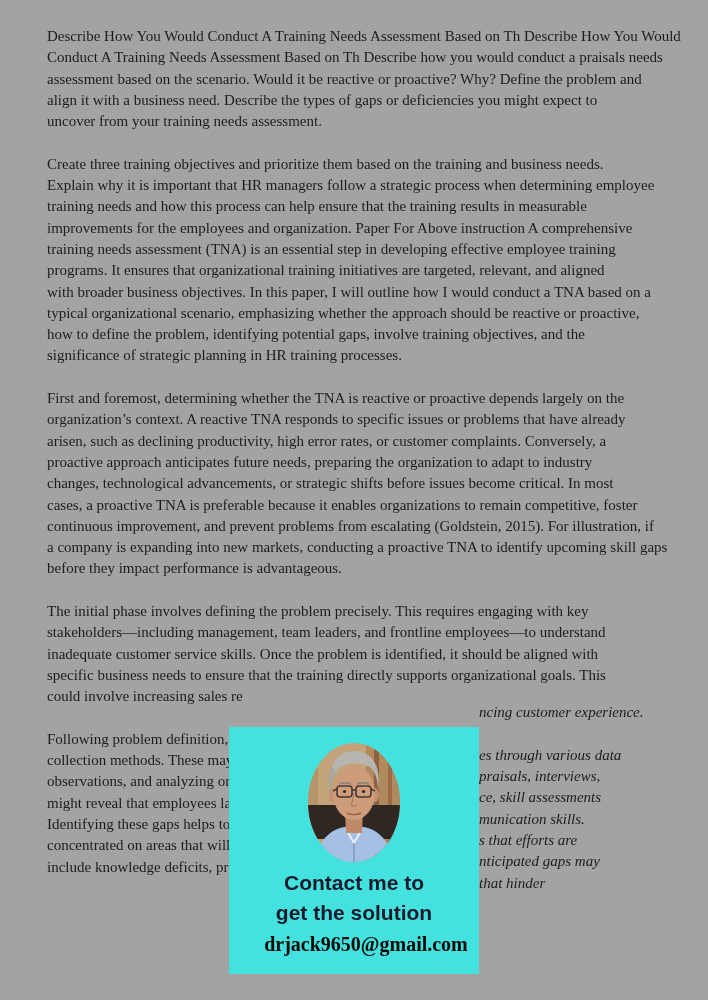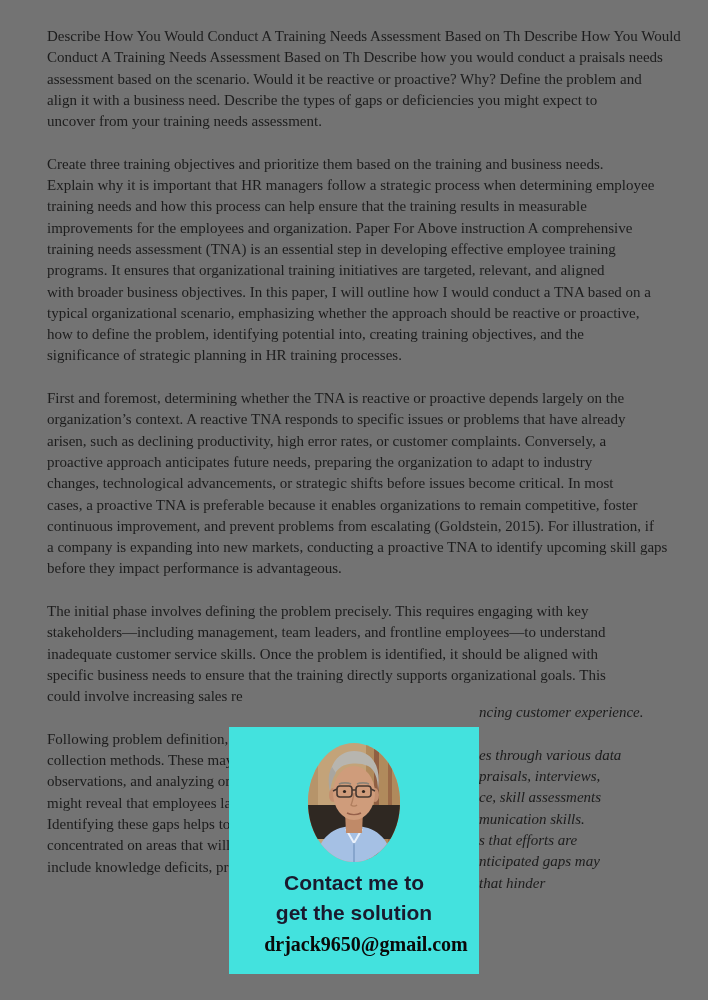--- a/index.html
+++ b/index.html
@@ -1,19 +1,19 @@
 <!DOCTYPE html>
 <html><head>
 <meta charset="utf-8">
 <style>
   html,body{margin:0;padding:0;background:#ffffff;}
   .page{
     position:relative;
     width:708px;height:1000px;
-    background:#737373;
+    background:#a3a3a3;
     overflow:hidden;
     font-family:"Liberation Serif","DejaVu Serif",serif;
   }
   .text-block{
     position:absolute;left:47px;top:26px;width:616px;
     font-size:15px;line-height:21.3px;color:#1c1c1c;
   }
   .para{margin:0 0 21.3px 0;}
   .line{position:relative;height:21.3px;white-space:nowrap;}
   .frag-right{position:absolute;left:432px;top:16px;font-style:italic;}
@@ -48,21 +48,21 @@
       </div>
       <div class="para">
         <div class="line">Create three training objectives and prioritize them based on the training and business needs.</div>
         <div class="line">Explain why it is important that HR managers follow a strategic process when determining employee</div>
         <div class="line">training needs and how this process can help ensure that the training results in measurable</div>
         <div class="line">improvements for the employees and organization. Paper For Above instruction A comprehensive</div>
         <div class="line">training needs assessment (TNA) is an essential step in developing effective employee training</div>
         <div class="line">programs. It ensures that organizational training initiatives are targeted, relevant, and aligned</div>
         <div class="line">with broader business objectives. In this paper, I will outline how I would conduct a TNA based on a</div>
         <div class="line">typical organizational scenario, emphasizing whether the approach should be reactive or proactive,</div>
-        <div class="line">how to define the problem, identifying potential into, creating training objectives, and the</div>
+        <div class="line">how to define the problem, identifying potential gaps, involve training objectives, and the</div>
         <div class="line">significance of strategic planning in HR training processes.</div>
       </div>
       <div class="para">
         <div class="line">First and foremost, determining whether the TNA is reactive or proactive depends largely on the</div>
         <div class="line">organization’s context. A reactive TNA responds to specific issues or problems that have already</div>
         <div class="line">arisen, such as declining productivity, high error rates, or customer complaints. Conversely, a</div>
         <div class="line">proactive approach anticipates future needs, preparing the organization to adapt to industry</div>
         <div class="line">changes, technological advancements, or strategic shifts before issues become critical. In most</div>
         <div class="line">cases, a proactive TNA is preferable because it enables organizations to remain competitive, foster</div>
         <div class="line">continuous improvement, and prevent problems from escalating (Goldstein, 2015). For illustration, if</div>

